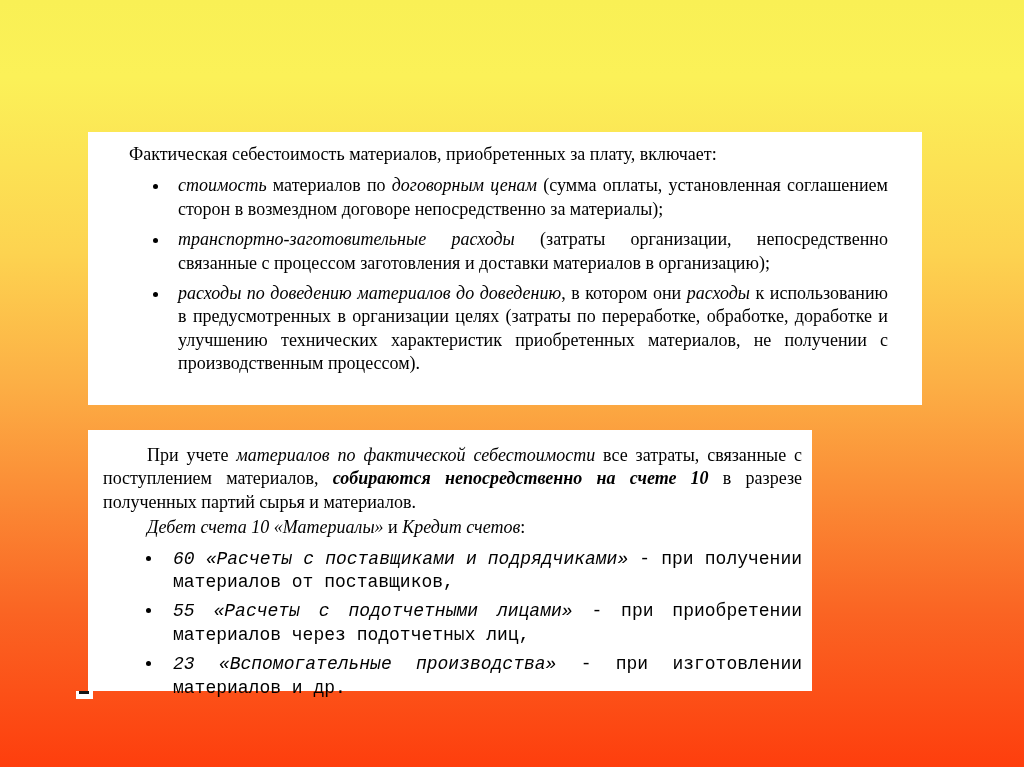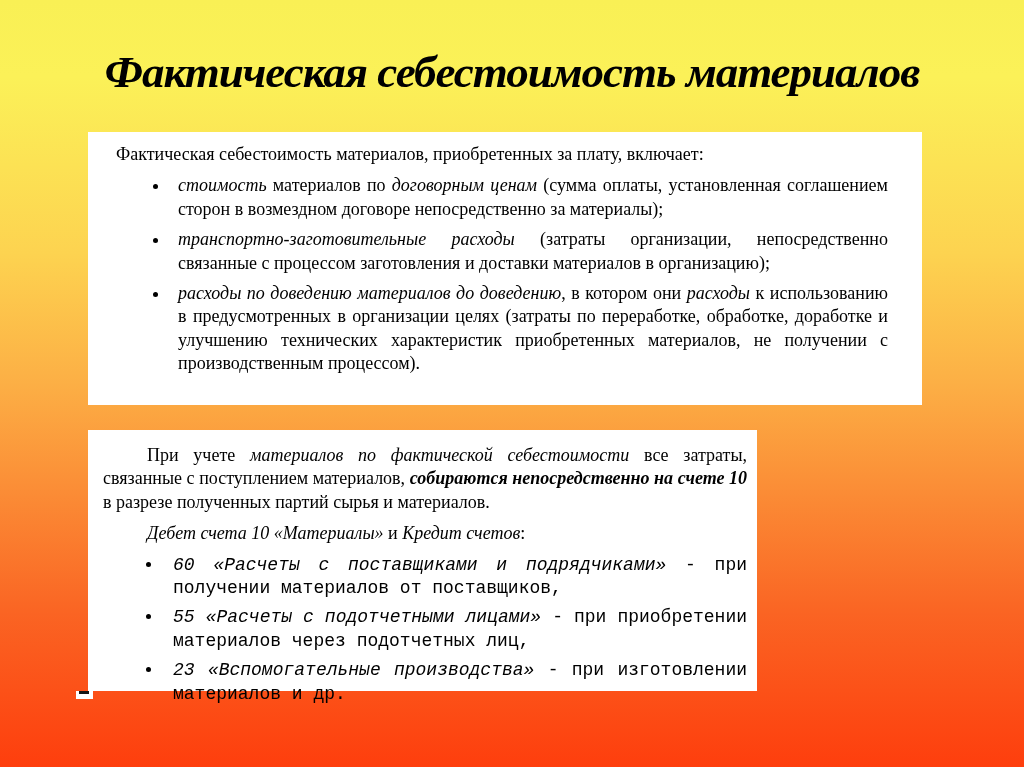--- a/index.html
+++ b/index.html
@@ -21,45 +21,44 @@
     font-style:italic; font-weight:bold; font-size:45px;
     letter-spacing:-1px; color:#000; white-space:nowrap;
   }
 
   .box {
     position:absolute; background:#ffffff; color:#000;
     text-align:justify; box-sizing:border-box;
     font-size:18px; line-height:1.3;
   }
   .box1 { left:88px; top:132px; width:834px; height:273px; padding:11px 26px 0 28px; }
-  .box2 { left:88px; top:430px; width:669px; height:261px; padding:14px 10px 0 15px; }
+  .box2 { left:88px; top:430px; width:724px; height:261px; padding:14px 10px 0 15px; }
 
-  .intro { margin:0 0 7px 0; }
+  .intro { margin:0 0 7px 13px; }
   .para  { margin:0; }
   .first-indent { text-indent:44px; }
-  .heading { margin:8px 0 0 44px; text-align:left; }
+  .heading { margin:2px 0 0 44px; text-align:left; }
 
   ul.blist { margin:8px; padding:0 0 0 46px; list-style:disc; }
   ul.blist li { padding-left:8px; margin:0 0 7px 0; }
   ul.blist2 { margin:8px 0 0 0; padding-left:60px;font-family:Liberation Mono, monospace; }
   ul.blist2 li { padding-left:10px; margin-bottom:6px; }
 
   .s-n  { font-style:normal; font-weight:normal; }
   .s-i  { font-style:italic; font-weight:normal; }
   .s-bi { font-style:italic; font-weight:bold; }
 
   .clipped-mark { position:absolute; left:76px; top:691px; width:17px; height:8px; background:#ffffff; }
   .clipped-mark .bar { position:absolute; left:3px; top:0; width:10px; height:3px; background:#151515; }
 </style>
 </head>
 <body>
 
 <div class="slide">
 
-  <h1 class="title">Фактическая себестоимость материалов</h1>
 
   <section class="box box1">
     <p class="intro">Фактическая себестоимость материалов, приобретенных за плату, включает:</p>
     <ul class="blist">
         <li><span class="s-i">стоимость</span><span class="s-n"> материалов по </span><span class="s-i">договорным ценам</span><span class="s-n"> (сумма оплаты, установленная соглашением сторон в возмездном договоре непосредственно за материалы);</span></li>
         <li><span class="s-i">транспортно-заготовительные расходы</span><span class="s-n"> (затраты организации, непосредственно связанные с процессом заготовления и доставки материалов в организацию);</span></li>
         <li><span class="s-i">расходы по доведению материалов до доведению</span><span class="s-n">, в котором они </span><span class="s-i">расходы</span><span class="s-n"> к использованию в предусмотренных в организации целях (затраты по переработке, обработке, доработке и улучшению технических характеристик приобретенных материалов, не получении с производственным процессом).</span></li>
       </ul>
   </section>
 

